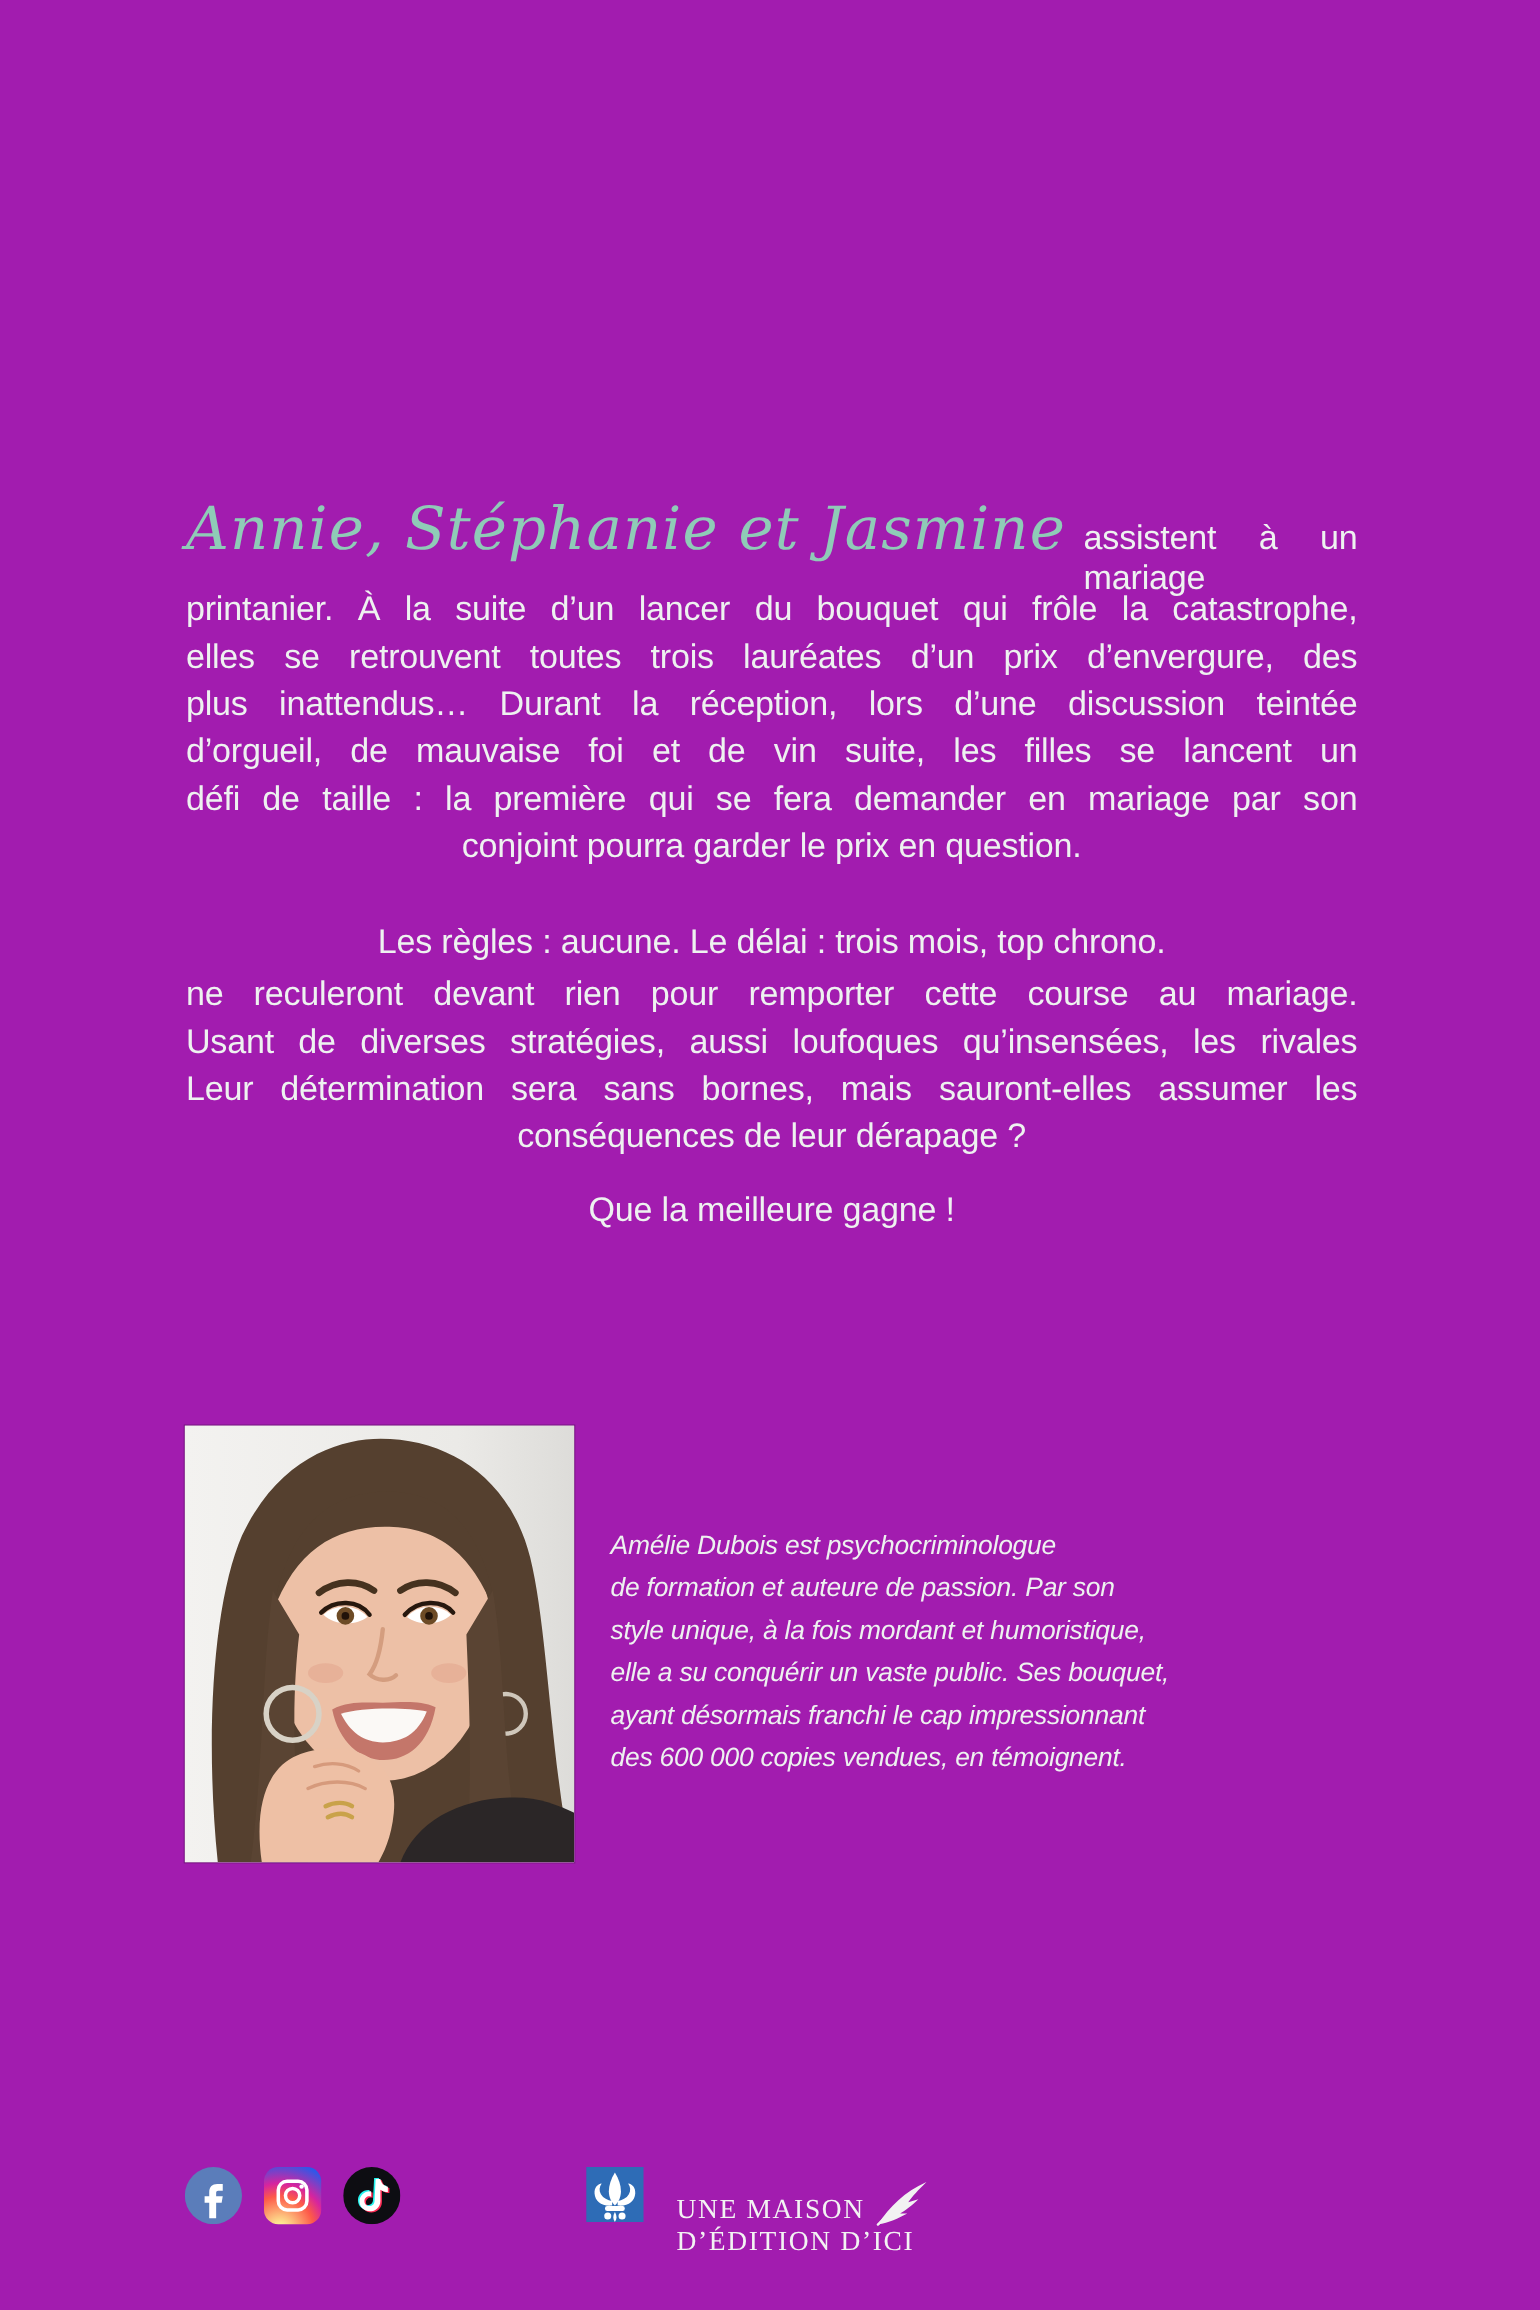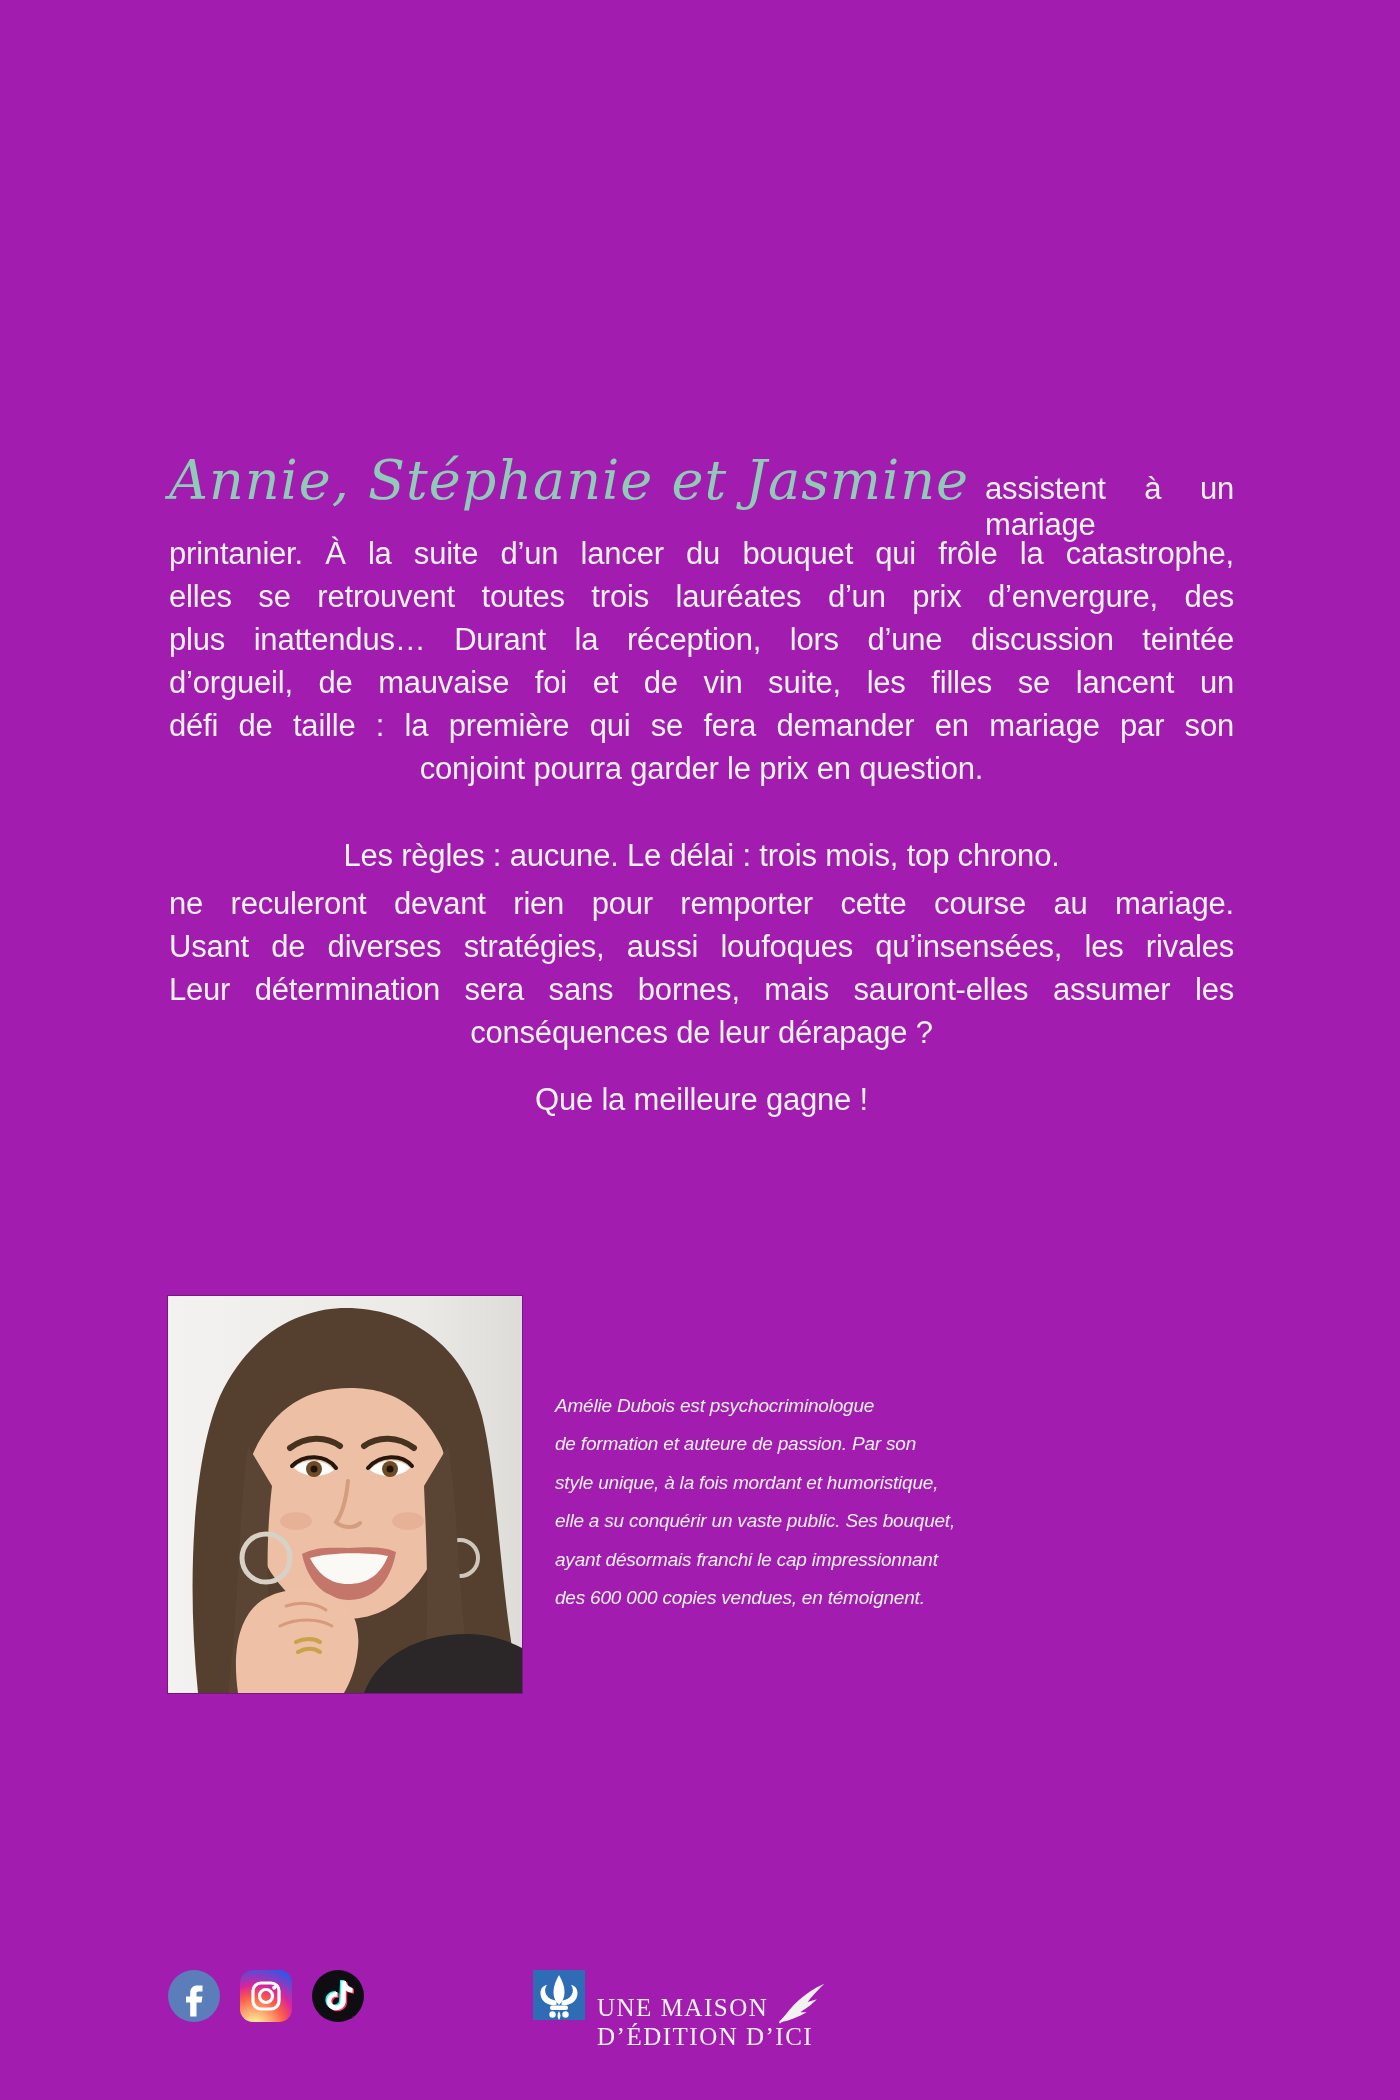--- a/index.html
+++ b/index.html
@@ -41,34 +41,34 @@
   .photo{
     position:absolute;left:168px;top:1296px;width:354px;height:397px;
     margin:0;overflow:hidden;background:#efeeec;
     box-shadow:0 0 0 1px rgba(0,0,0,.25);
   }
   .photo svg{display:block;width:100%;height:100%;}
   
   .bio{
     position:absolute;left:555px;top:1387px;width:690px;
     font-style:italic;
-    font-size:19px;line-height:38.4px;letter-spacing:-0.2px;
+    font-size:24px;line-height:38.4px;letter-spacing:-0.2px;
     color:#eef2f0;
   }
   
   .social{position:absolute;left:168px;top:1970px;display:flex;gap:20px;align-items:center;}
   .sicon{width:52px;height:52px;display:inline-block;}
   .sicon svg{display:block;width:52px;height:52px;}
   .fb-circle{fill:#5b7dba;}
   .ig{
     width:52px;height:52px;border-radius:13px;
     background:radial-gradient(circle at 28% 110%, #fdf497 0%, #fdf497 6%, #fd5949 45%, #d6249f 62%, #285aeb 92%);
   }
   .tt-circle{fill:#0d0d12;}
-  .publisher{position:absolute;left:533px;top:1970px;display:flex;align-items:flex-start;gap:12px;}
+  .publisher{position:absolute;left:533px;top:1970px;display:flex;align-items:flex-start;gap:30px;}
   .fleur{
     width:52px;height:50px;background:#2e6cb6;display:inline-block;flex:0 0 auto;
   }
   .fleur svg{display:block;width:52px;height:50px;}
   .pub-text{
     font-family:"Liberation Serif","DejaVu Serif",serif;
     font-size:25px;line-height:29px;letter-spacing:1.5px;
     color:#f3f3f3;white-space:nowrap;
   }
   .pub-line1{display:flex;align-items:baseline;}

